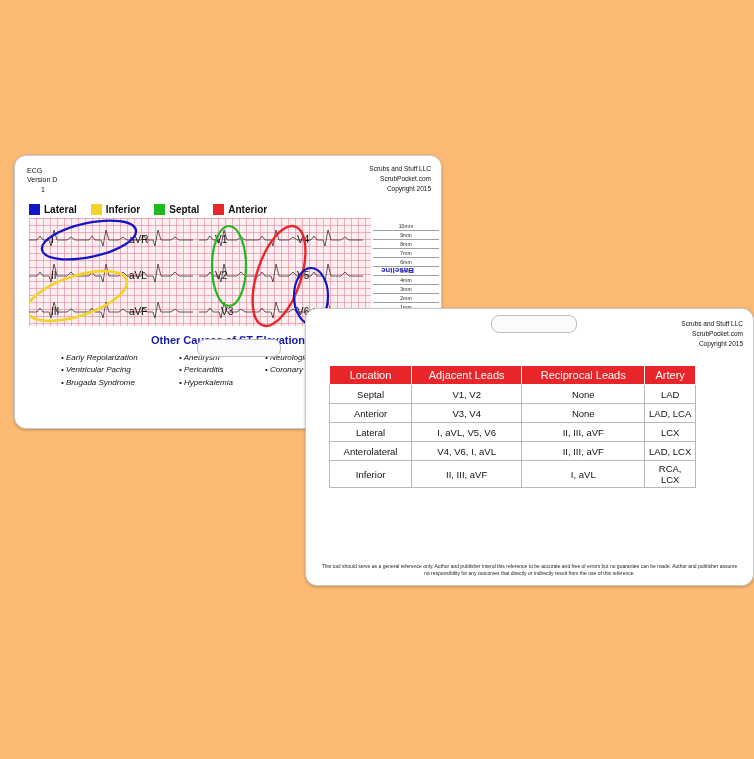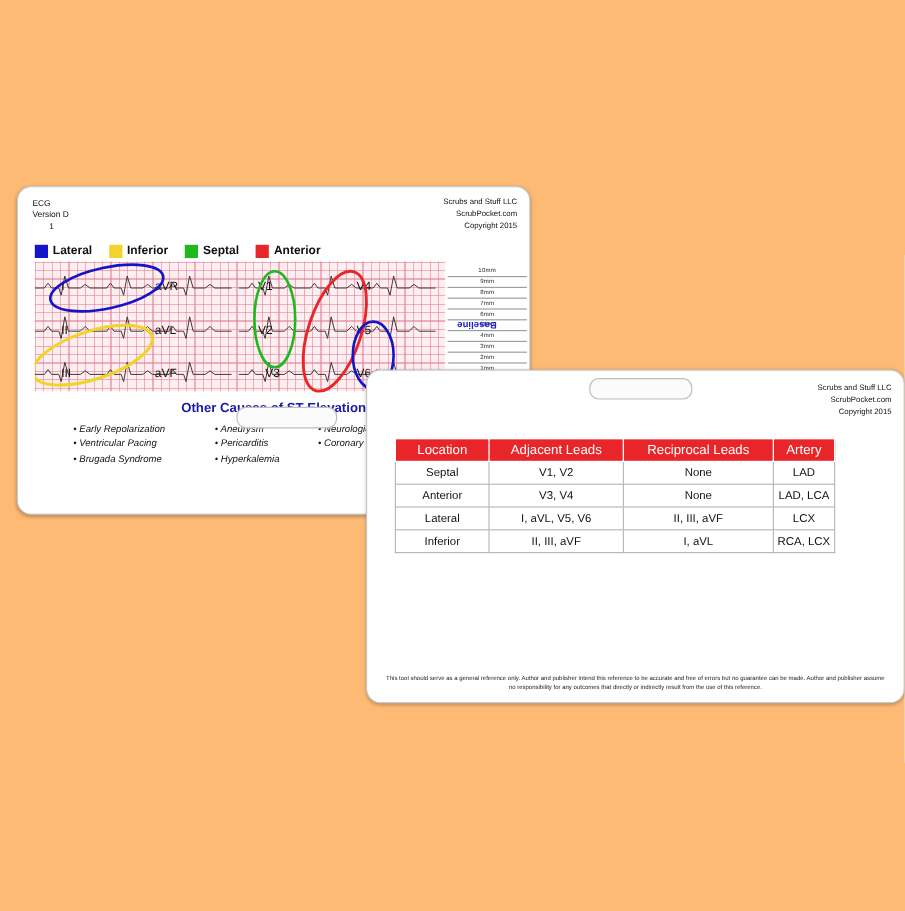--- a/index.html
+++ b/index.html
@@ -288,20 +288,26 @@
           <td>None</td>
           <td>LAD, LCA</td>
         </tr>
         <tr>
           <td class="first">Lateral</td>
           <td>I, aVL, V5, V6</td>
           <td>II, III, aVF</td>
           <td>LCX</td>
         </tr>
         <tr>
+          <td class="first">Anterolateral</td>
+          <td>V4, V6, I, aVL</td>
+          <td>II, III, aVF</td>
+          <td>LAD, LCX</td>
+        </tr>
+        <tr>
           <td class="first">Inferior</td>
           <td>II, III, aVF</td>
           <td>I, aVL</td>
           <td>RCA, LCX</td>
         </tr>
       </tbody>
     </table>
 
     <div class="disclaimer">This tool should serve as a general reference only.  Author and publisher intend this reference to be accurate and free of errors but no guarantee can be made.  Author and publisher assume no responsibility for any outcomes that directly or indirectly result from the use of this reference.</div>
   </div>

